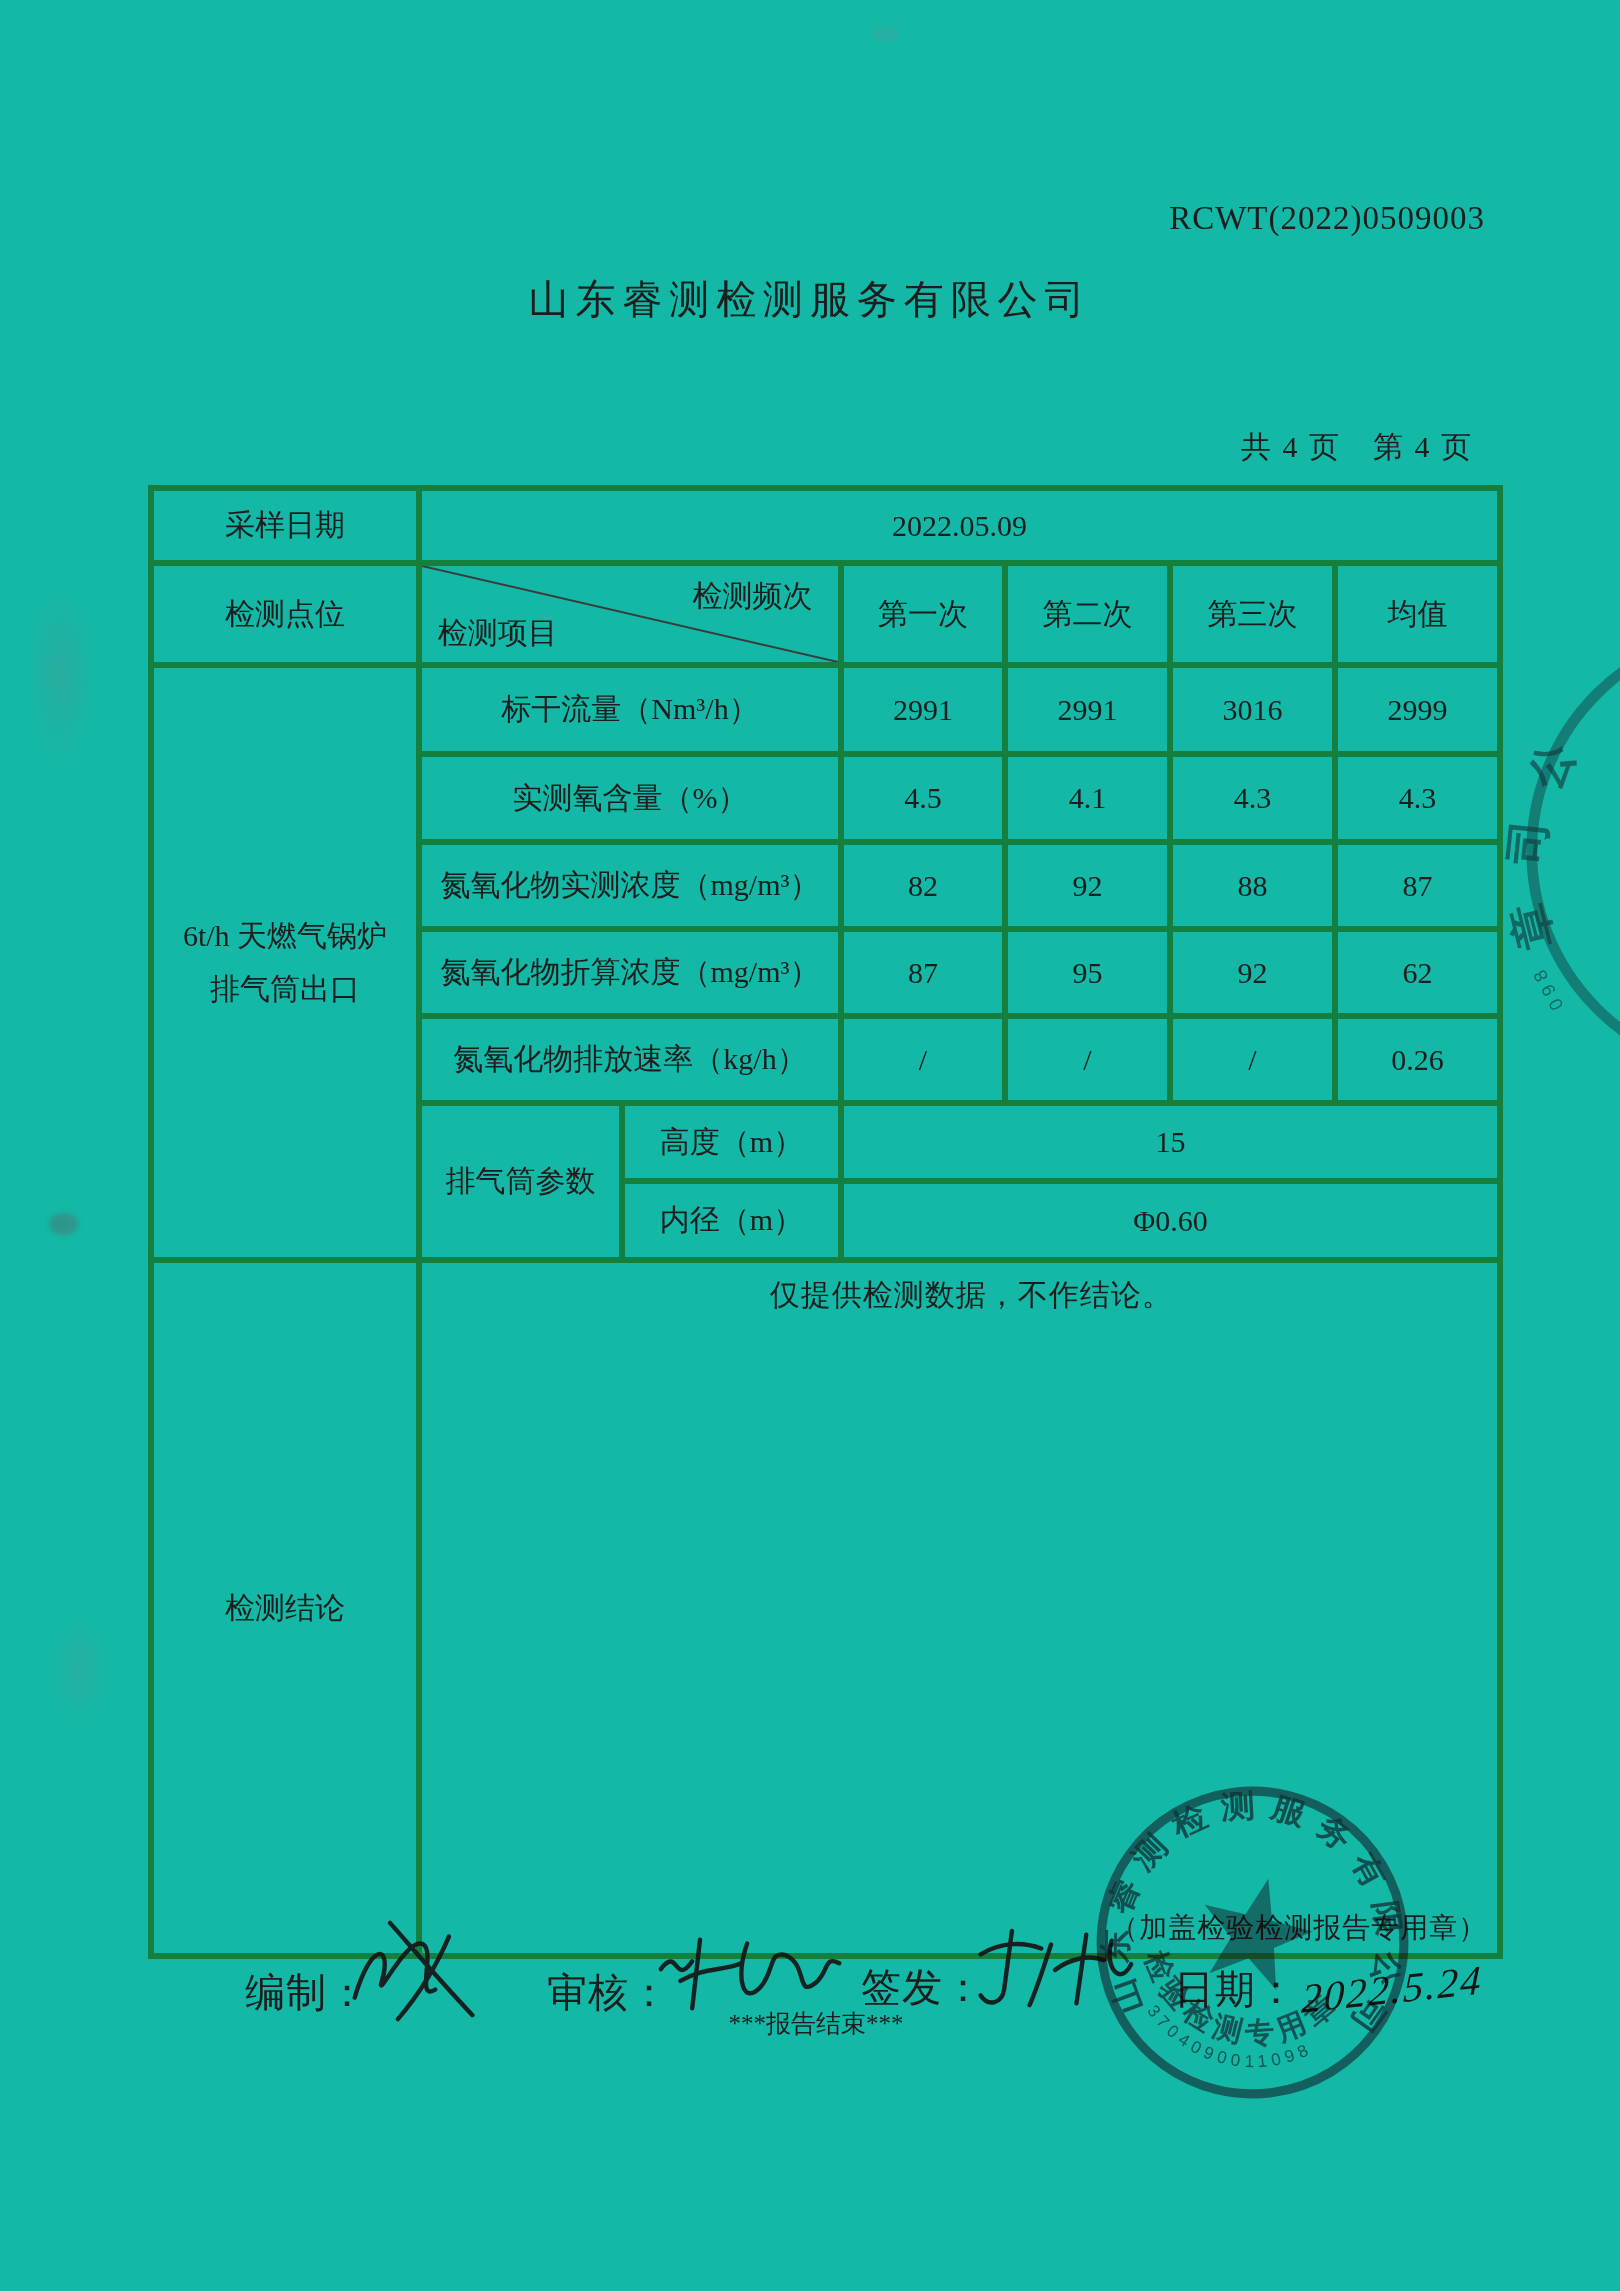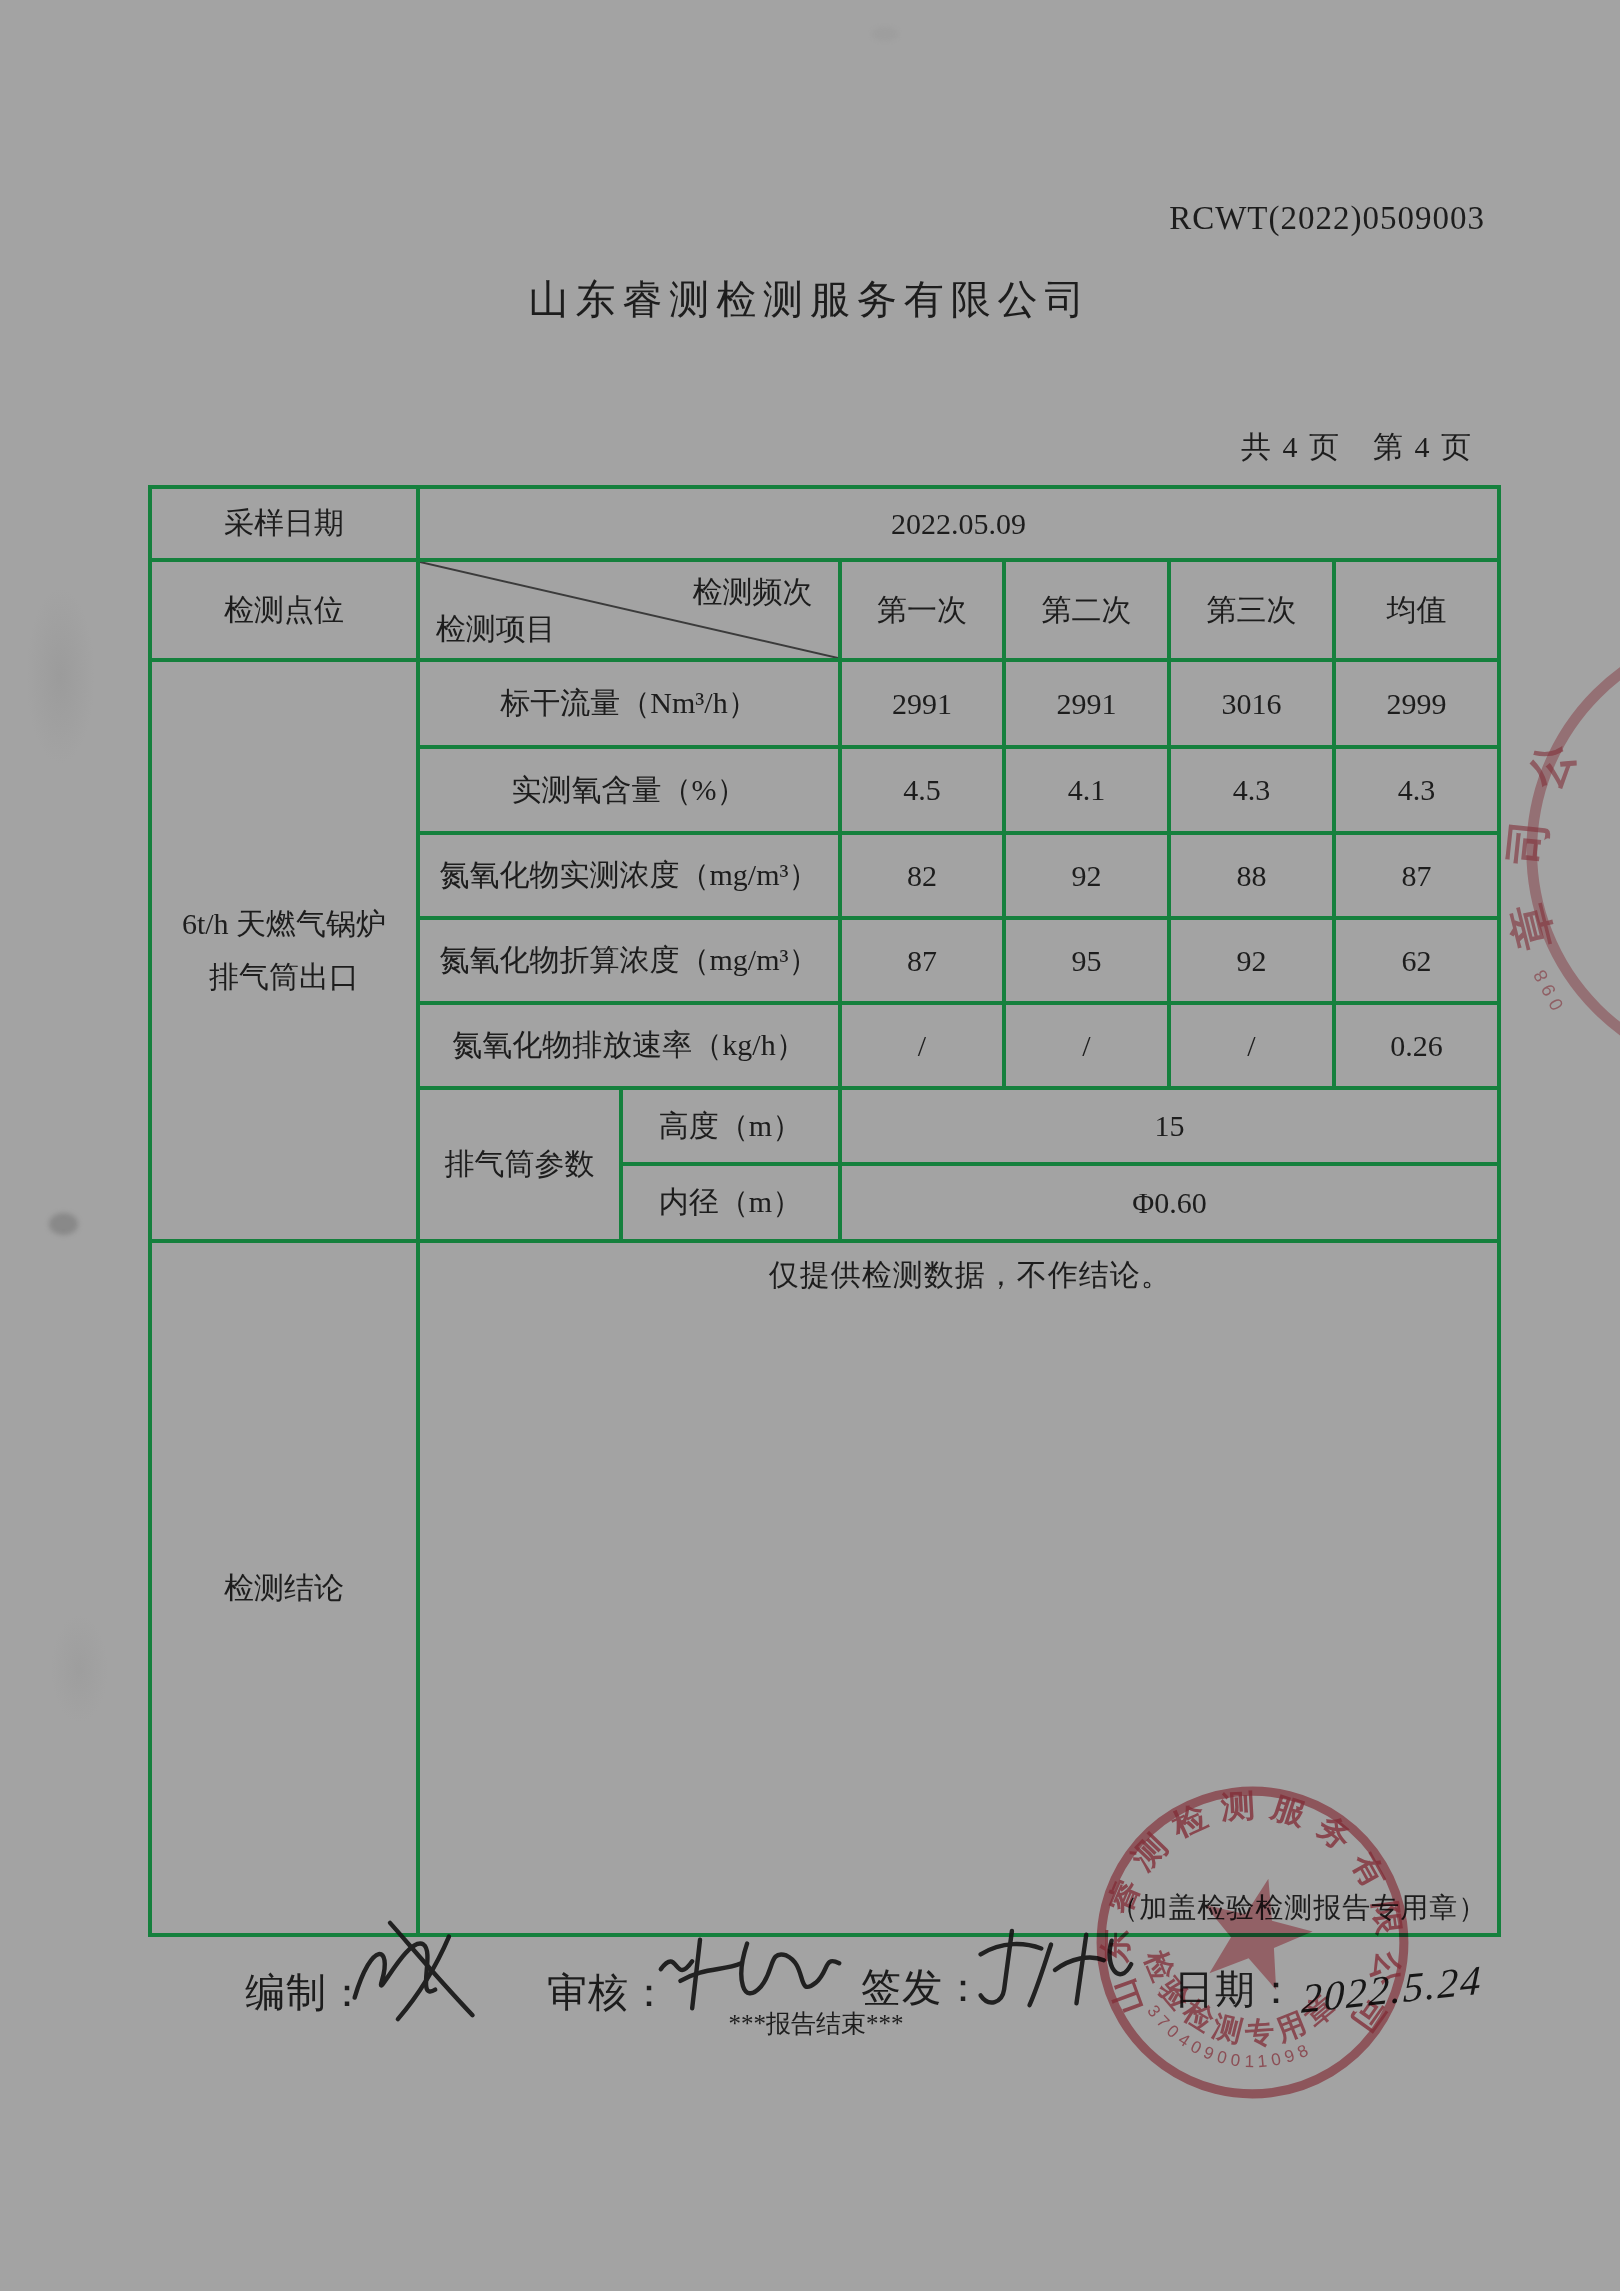--- a/index.html
+++ b/index.html
@@ -1,40 +1,40 @@
 <!DOCTYPE html>
 <html><head>
 <meta charset="utf-8">
 <style>
   html,body{margin:0;padding:0;}
   body{background:#e8e8e8;}
   #page{
     position:relative;
     width:1620px;height:2292px;
     margin:0 auto;
-    background:#a3a3a3;
+    background:#14b8a6;
     overflow:hidden;
     font-family:"Liberation Serif","DejaVu Serif",serif;
     color:#1d1d1d;
   }
   .abs{position:absolute;}
   
   #report-no{top:200px;right:135px;font-size:33px;letter-spacing:1px;}
   #company-name{top:272px;left:0;width:100%;text-align:center;font-size:40px;letter-spacing:6.9px;}
   #report-title{top:341px;left:0;width:100%;text-align:center;font-size:50px;font-weight:700;letter-spacing:15.7px;}
   #table-caption{top:427px;left:431px;width:814px;text-align:center;font-size:30px;letter-spacing:2px;}
   #pagination{top:427px;right:147px;font-size:30px;letter-spacing:2px;}
   
   #results-table{
     position:absolute;left:148px;top:485px;
     width:1347px;border-collapse:collapse;table-layout:fixed;
     font-size:30px;
   }
   #results-table td{
-    border:4px solid #15803d;
+    border:6px solid #15803d;
     text-align:center;vertical-align:middle;
     padding:0;overflow:hidden;
   }
   #results-table{border:2.9px solid #333;}
   .diag-cell{position:relative;}
   .diag-top{position:absolute;top:9.8px;right:25.5px;}
   .diag-bottom{position:absolute;bottom:7.8px;left:15.7px;}
   .diag-svg{position:absolute;left:0;top:0;width:100%;height:100%;}
   .point-cell div{line-height:1.75;}
   .concl-cell{position:relative;vertical-align:top !important;text-align:left;}

